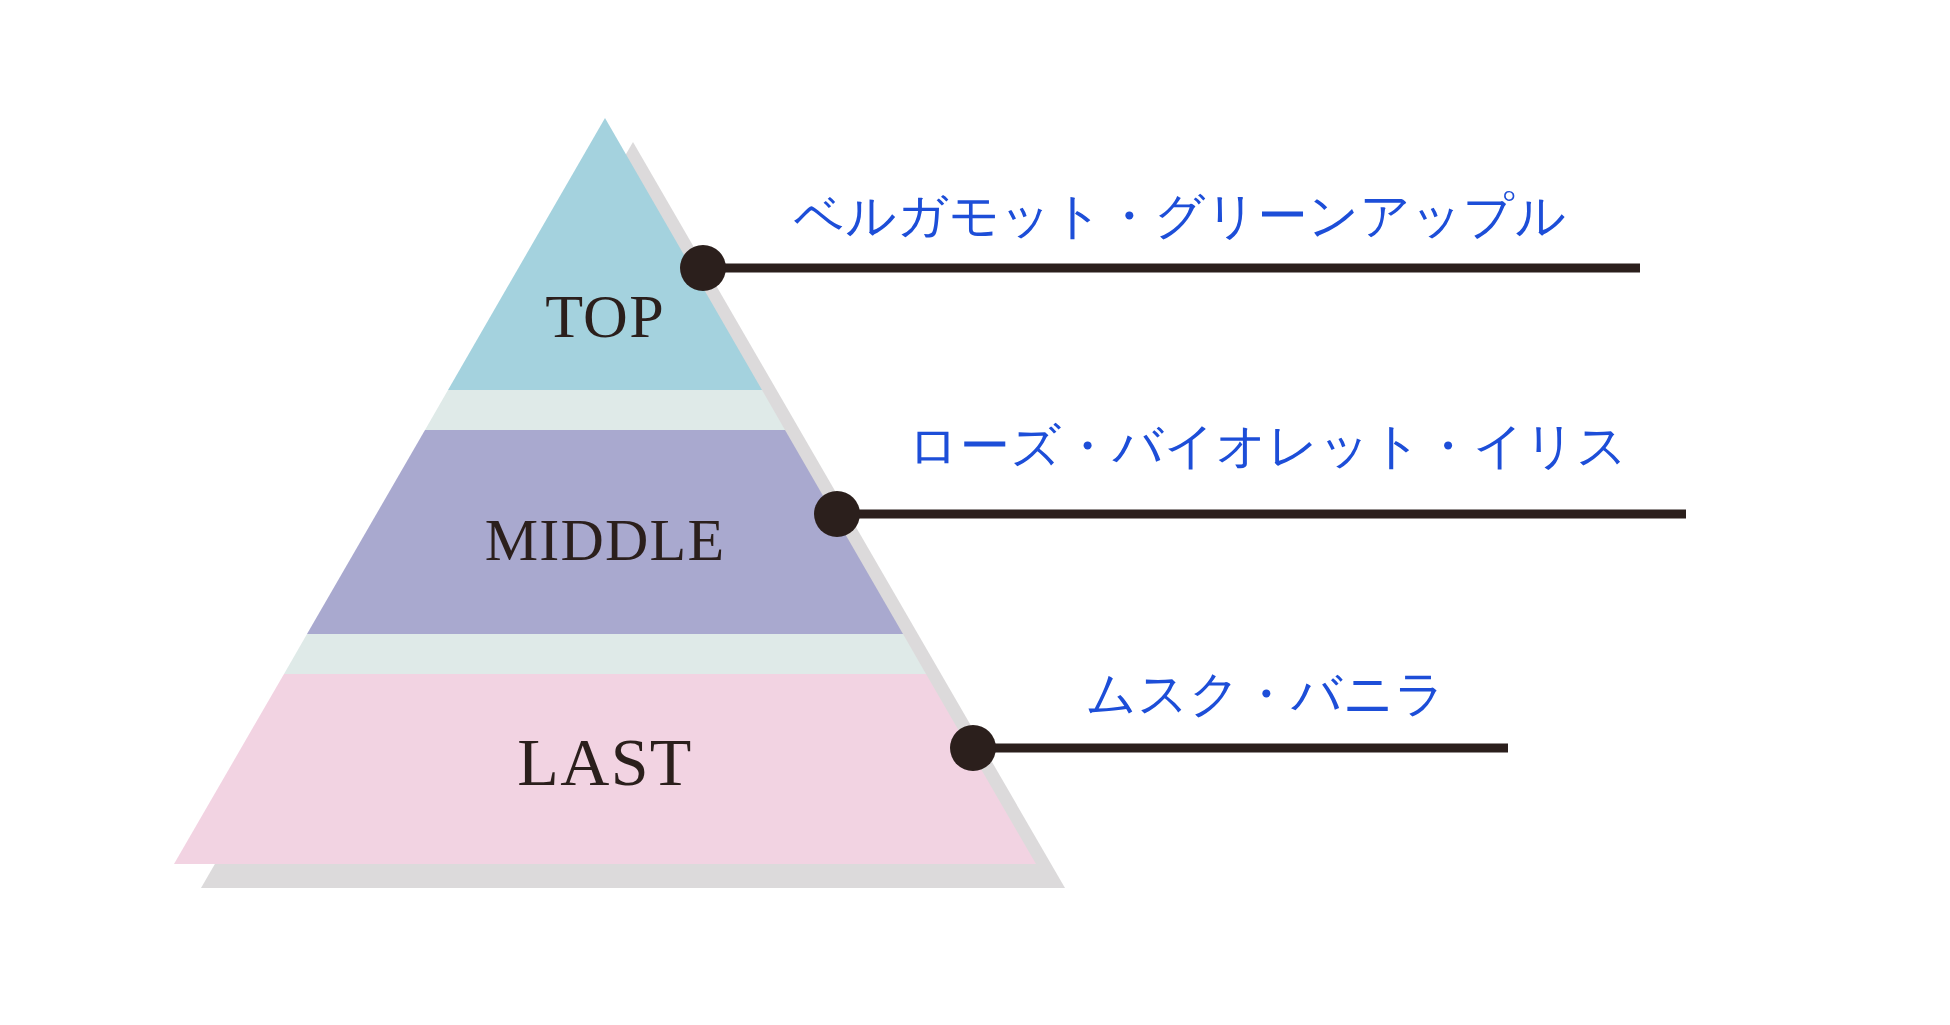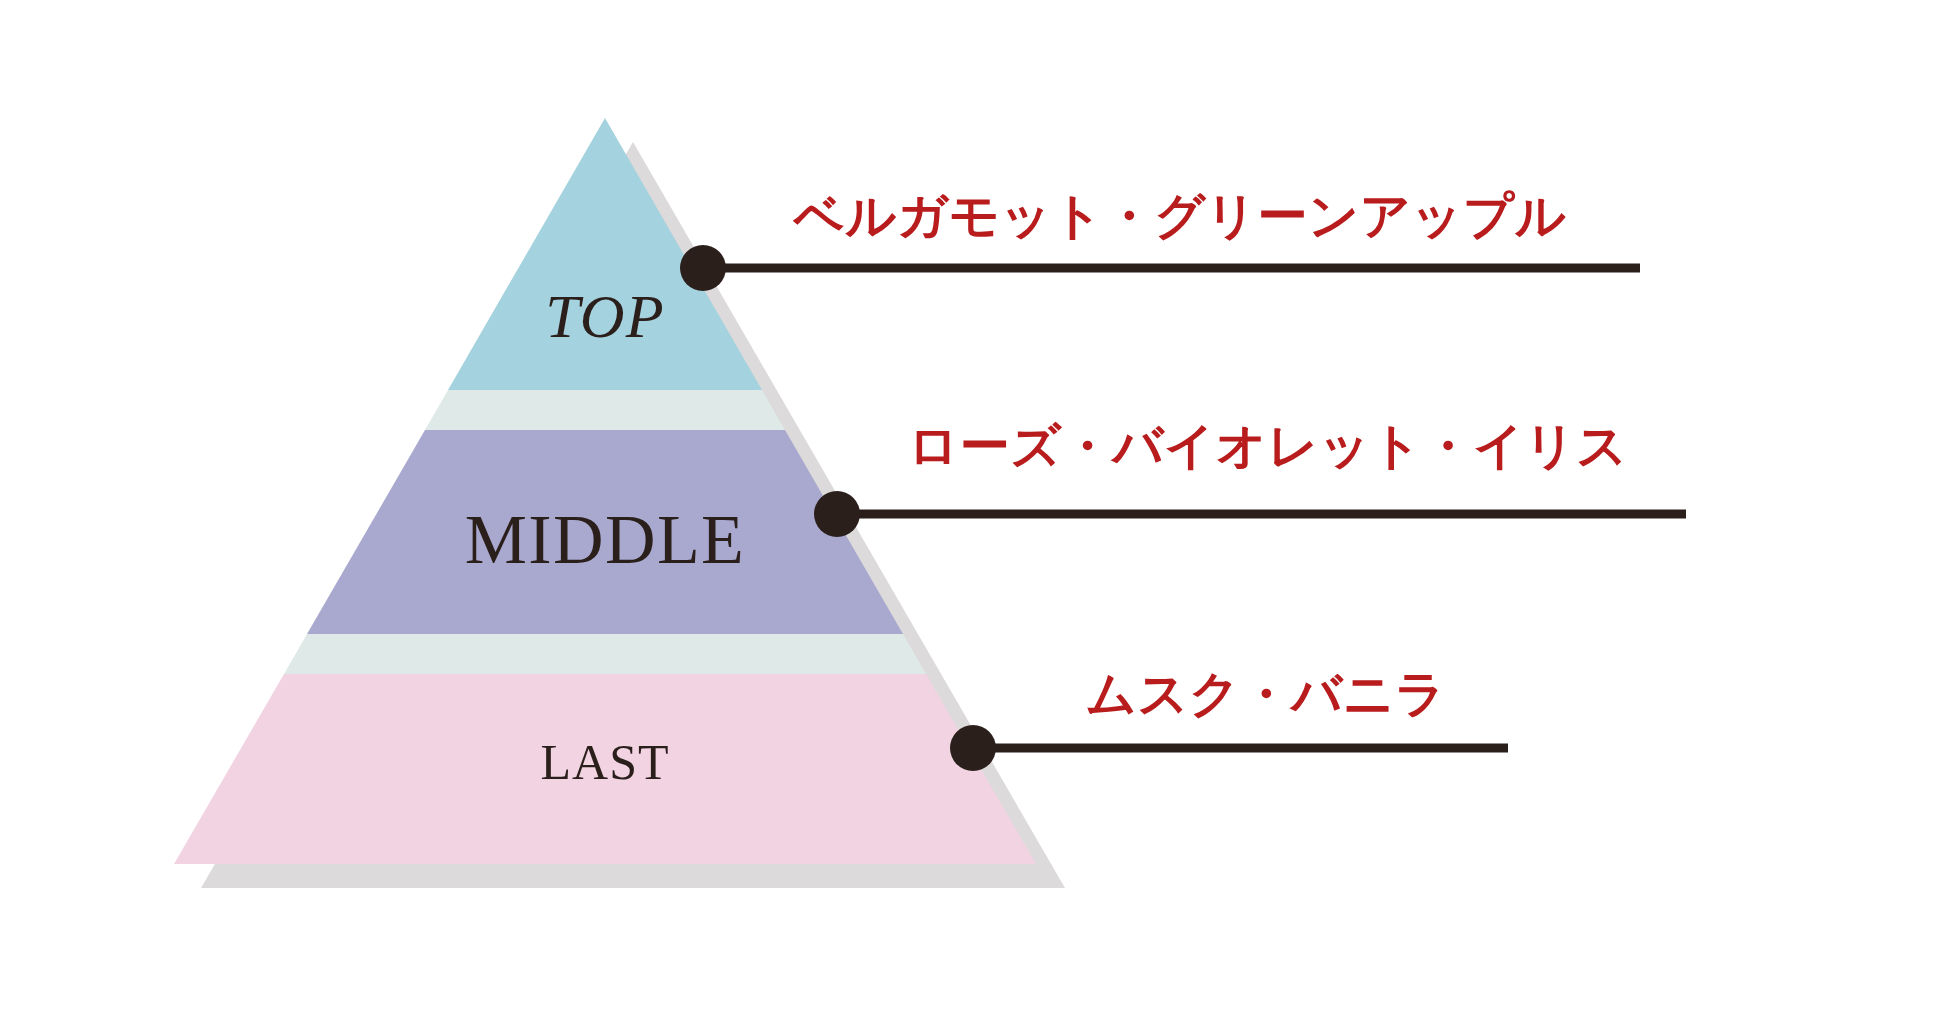--- a/index.html
+++ b/index.html
@@ -29,29 +29,29 @@
   .tier-label {
     position: absolute;
     color: #2b1f1c;
     font-family: "Liberation Serif", "DejaVu Serif", serif;
     letter-spacing: 0.02em;
     white-space: nowrap;
     text-align: center;
     transform: translate(-50%, -50%);
     pointer-events: none;
   }
-  #tier-label-top    { font-size: 62px; font-style: italic; }
-  #tier-label-middle { font-size: 70px; }
-  #tier-label-last   { font-size: 50px; }
+  #tier-label-top    { font-size: 62px; }
+  #tier-label-middle { font-size: 60px; }
+  #tier-label-last   { font-size: 68px; }
 
   .note-text {
     position: absolute;
-    color: #b91c1c;
+    color: #1d4ed8;
     font-family: "DejaVu Sans", "Liberation Sans", sans-serif;
-    font-weight: 700;
+    font-weight: 400;
     font-size: 50px;
     letter-spacing: 0.01em;
     white-space: nowrap;
     transform: translate(-50%, -100%);
   }
 </style>
 </head>
 <body>
 
 <div id="stage">

